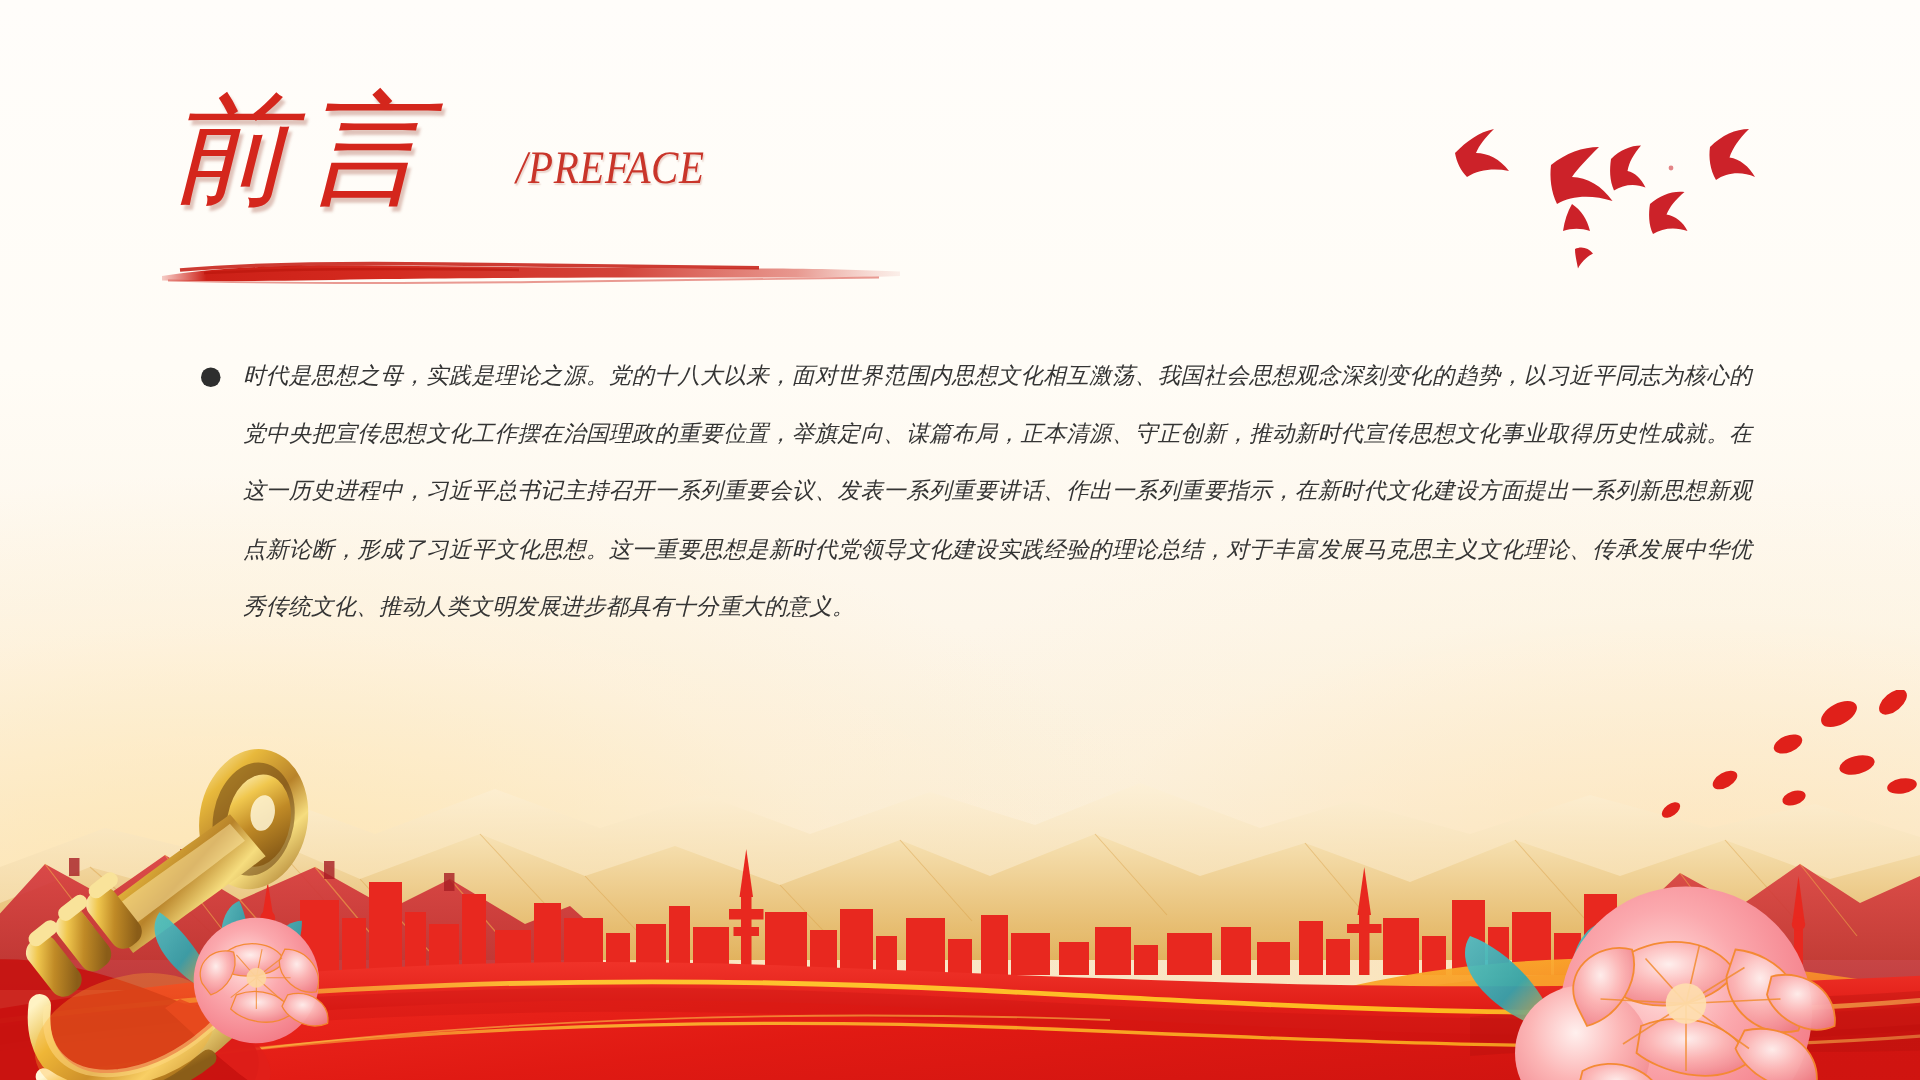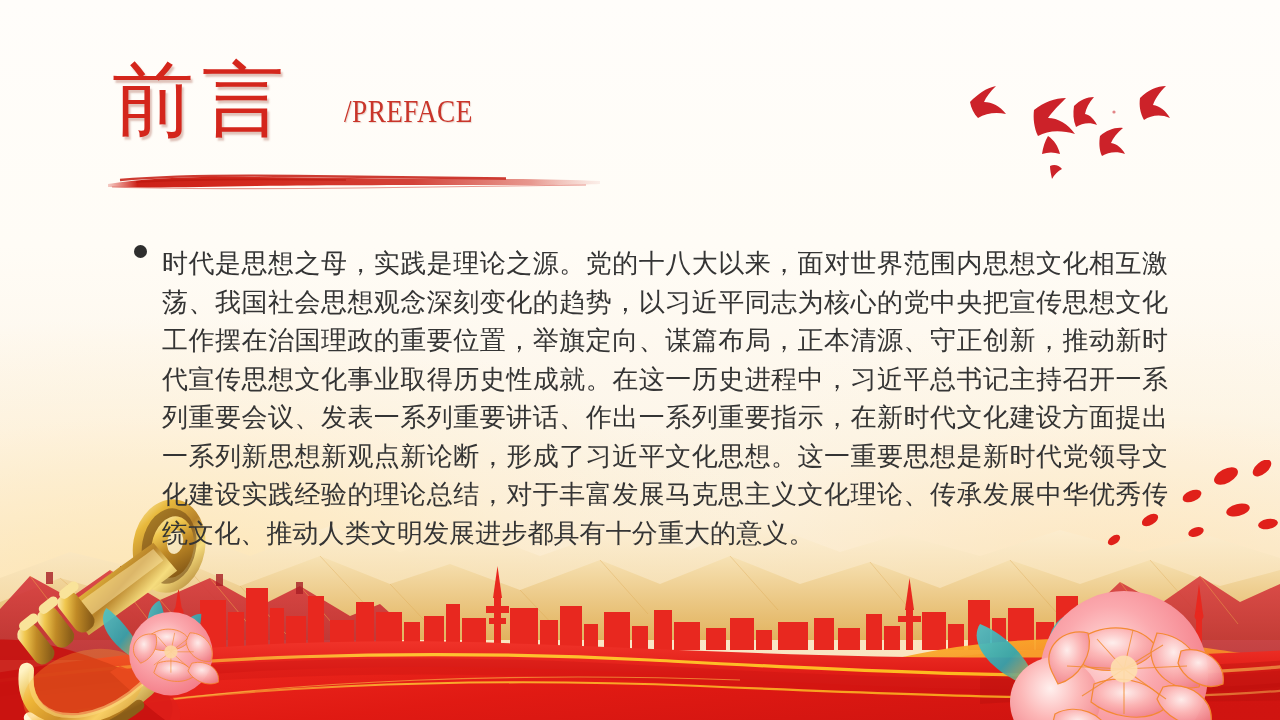--- a/index.html
+++ b/index.html
@@ -10,20 +10,21 @@
   #slide {
     position: relative;
     width: 1280px;
     height: 720px;
     overflow: hidden;
     font-family: "Liberation Serif", "DejaVu Serif", serif;
     background:
       radial-gradient(ellipse 900px 420px at 12% 86%, rgba(255,228,170,0.85) 0%, rgba(255,235,196,0.30) 48%, rgba(255,255,255,0) 72%),
       radial-gradient(ellipse 820px 380px at 88% 84%, rgba(255,226,176,0.70) 0%, rgba(255,240,210,0.22) 52%, rgba(255,255,255,0) 76%),
       linear-gradient(180deg, #fffdfa 0%, #fffcf6 34%, #fdf6ea 58%, #fbf0dd 72%, #f8e9cf 82%, #f6e4c4 90%, #f5e0ba 100%);
+    font-style: italic;
   }
 
   
   .scenery { position:absolute; left:0; right:0; bottom:0; height:260px; }
 
   
   .header { position:absolute; left:112px; top:62px; }
   .title-row { display:flex; align-items:flex-end; }
   .title-cn {
     font-size: 82px;
@@ -57,28 +58,27 @@
   .bullet {
     flex: 0 0 auto;
     width: 13px; height: 13px;
     border-radius: 50%;
     background: #2e2e2e;
     margin-top: 13px;
     margin-right: 15px;
   }
   .para {
     flex: 1 1 auto;
-    font-size: 26px;
+    font-size: 15px;
     line-height: 38.5px;
     color: #343434;
     text-align: justify;
     text-justify: inter-character;
     letter-spacing: 0.1px;
     font-family: "Liberation Serif", "DejaVu Serif", serif;
-    margin-top: 13px;
   }
 </style>
 </head>
 <body>
 
 <div id="slide">
 
   <div class="scenery">
 
     <svg width="1280" height="260" viewBox="0 0 1280 260" style="position:absolute;left:0;bottom:0;">

